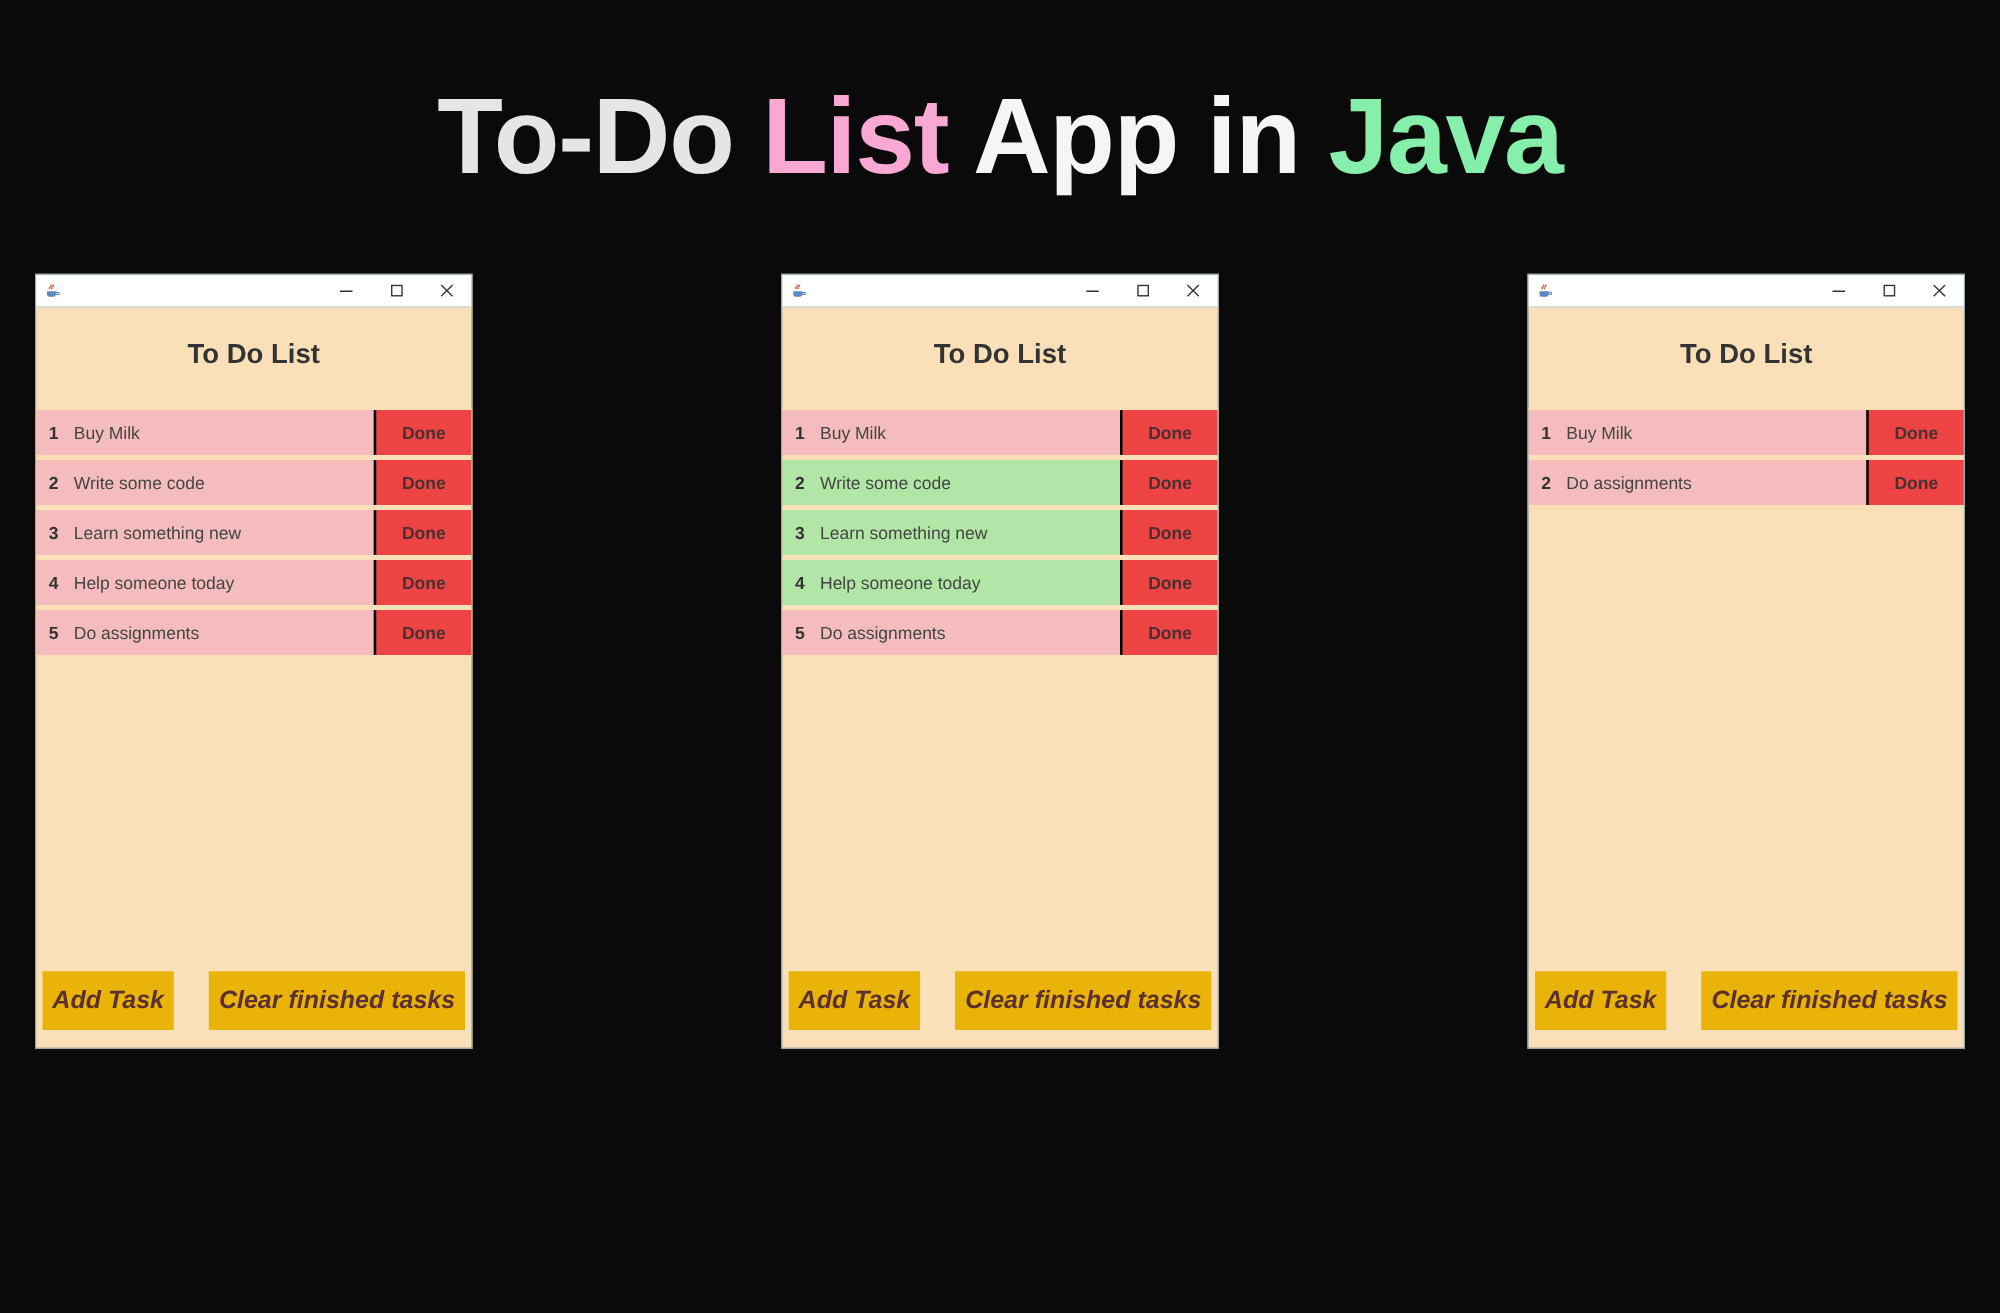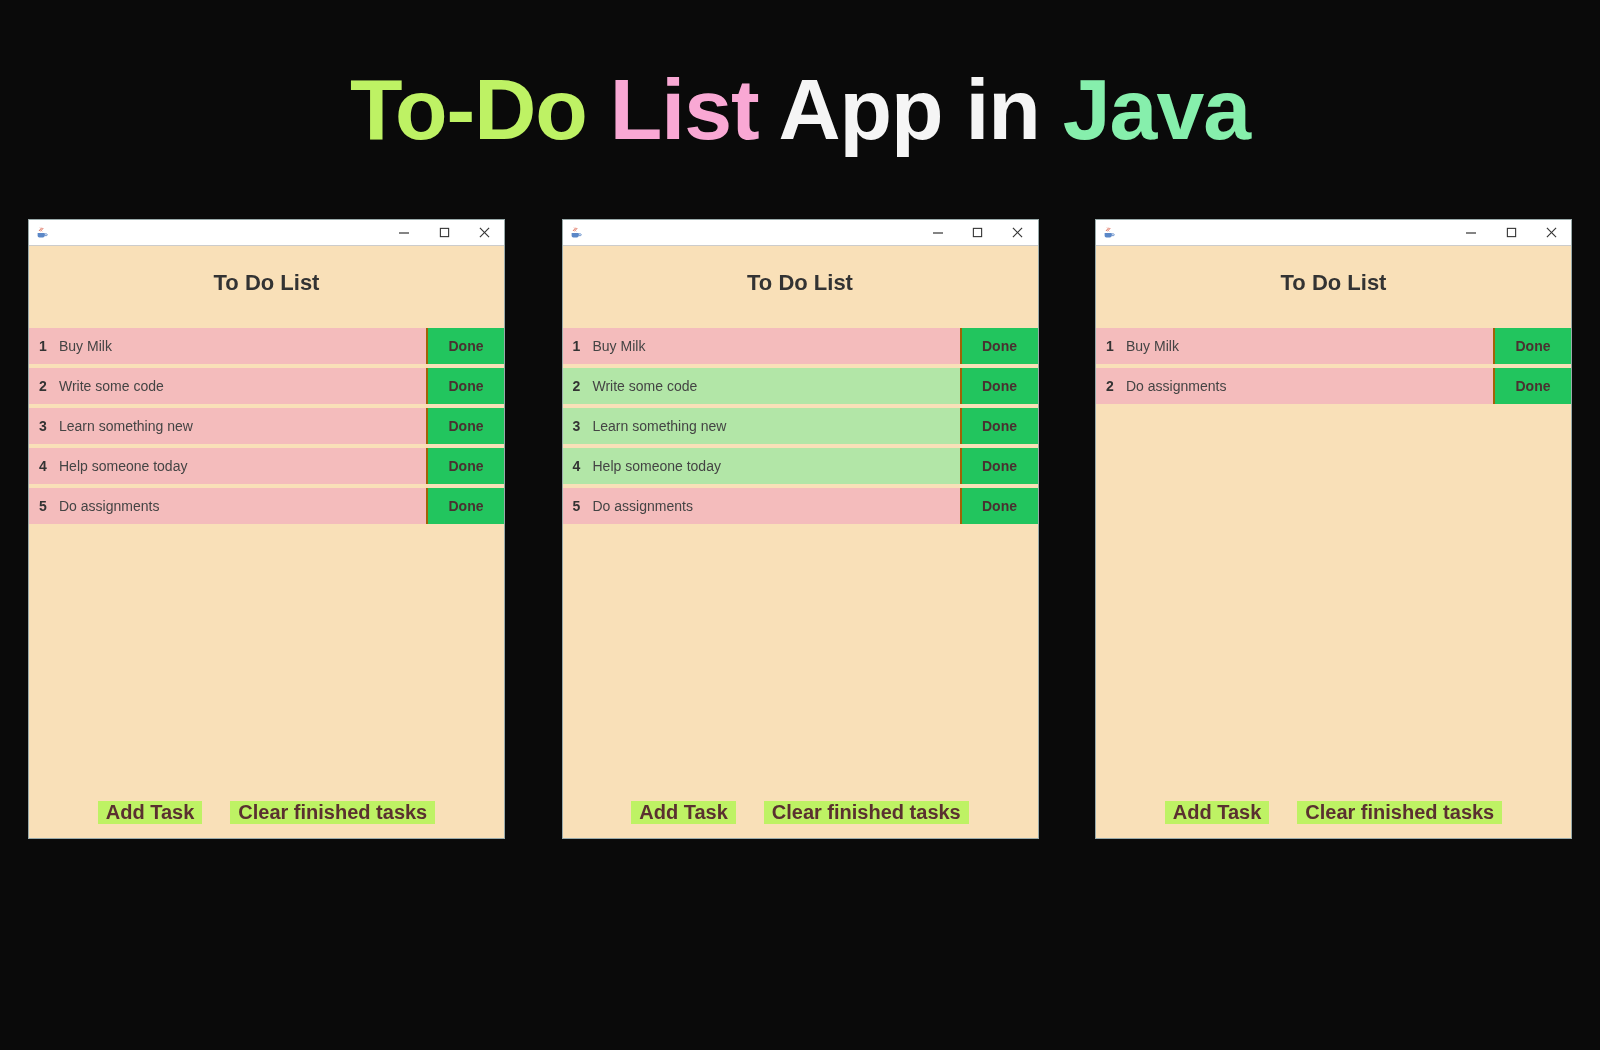--- a/index.html
+++ b/index.html
@@ -10,33 +10,33 @@
     font-family: Arial, sans-serif;
     overflow: hidden;
   }
   .heading {
     text-align: center;
     padding: 60px 0 40px 0;
     font-size: 86px;
     font-weight: 800;
     letter-spacing: -1px;
   }
-  .heading .p1 { color: #bef264; }
+  .heading .p1 { color: #e5e5e5; }
   .heading .p2 { color: #f9a8d4; }
   .heading .p3 { color: #f5f5f5; margin-top: 27px; }
   .heading .p4 { color: #86efac; }
 
   .windows-row {
     display: flex;
     justify-content: space-between;
     padding: 20px 28px 0 28px;
     gap: 44px;
   }
   .app-window {
-    width: 477px;
+    width: 350px;
     height: 620px;
     display: flex;
     flex-direction: column;
     background: #f9e0b8;
     border: 1px solid #9aa;
     position: relative;
   }
   .titlebar {
     background: #ffffff;
     height: 26px;
@@ -105,45 +105,46 @@
     gap: 10px;
     font-size: 14px;
     color: #444;
   }
   .task-main.pending { background: #f4bcbc; }
   .task-main.done    { background: #b2e6a7; }
   .task-num { font-weight: 700; color: #333; width: 10px; }
   .task-text { }
   .done-btn {
     width: 78px;
-    background: #22c55e;
+    background: #ef4444;
     display: flex;
     align-items: center;
     justify-content: center;
     font-weight: 700;
     color: #4a3030;
     font-size: 14px;
-    border-left: 2px solid #a16207;
+    border-left: 2px solid #000000;
   }
 
   .bottom-bar {
     position: absolute;
     bottom: 14px;
     left: 0;
     right: 0;
     display: flex;
     justify-content: center;
     gap: 28px;
   }
   .action-btn {
-    background: #bef264;
+    background: #eab308;
     color: #5a3030;
+    font-style: italic;
     font-weight: 700;
     font-size: 20px;
-    padding: 0 8px;
+    padding: 12px 8px;
   }
 </style>
 </head>
 <body>
 
 <div class="heading">
   <span class="p1">To-Do</span>
   <span class="p2">List</span>
   <span class="p3">App in</span>
   <span class="p4">Java</span>

